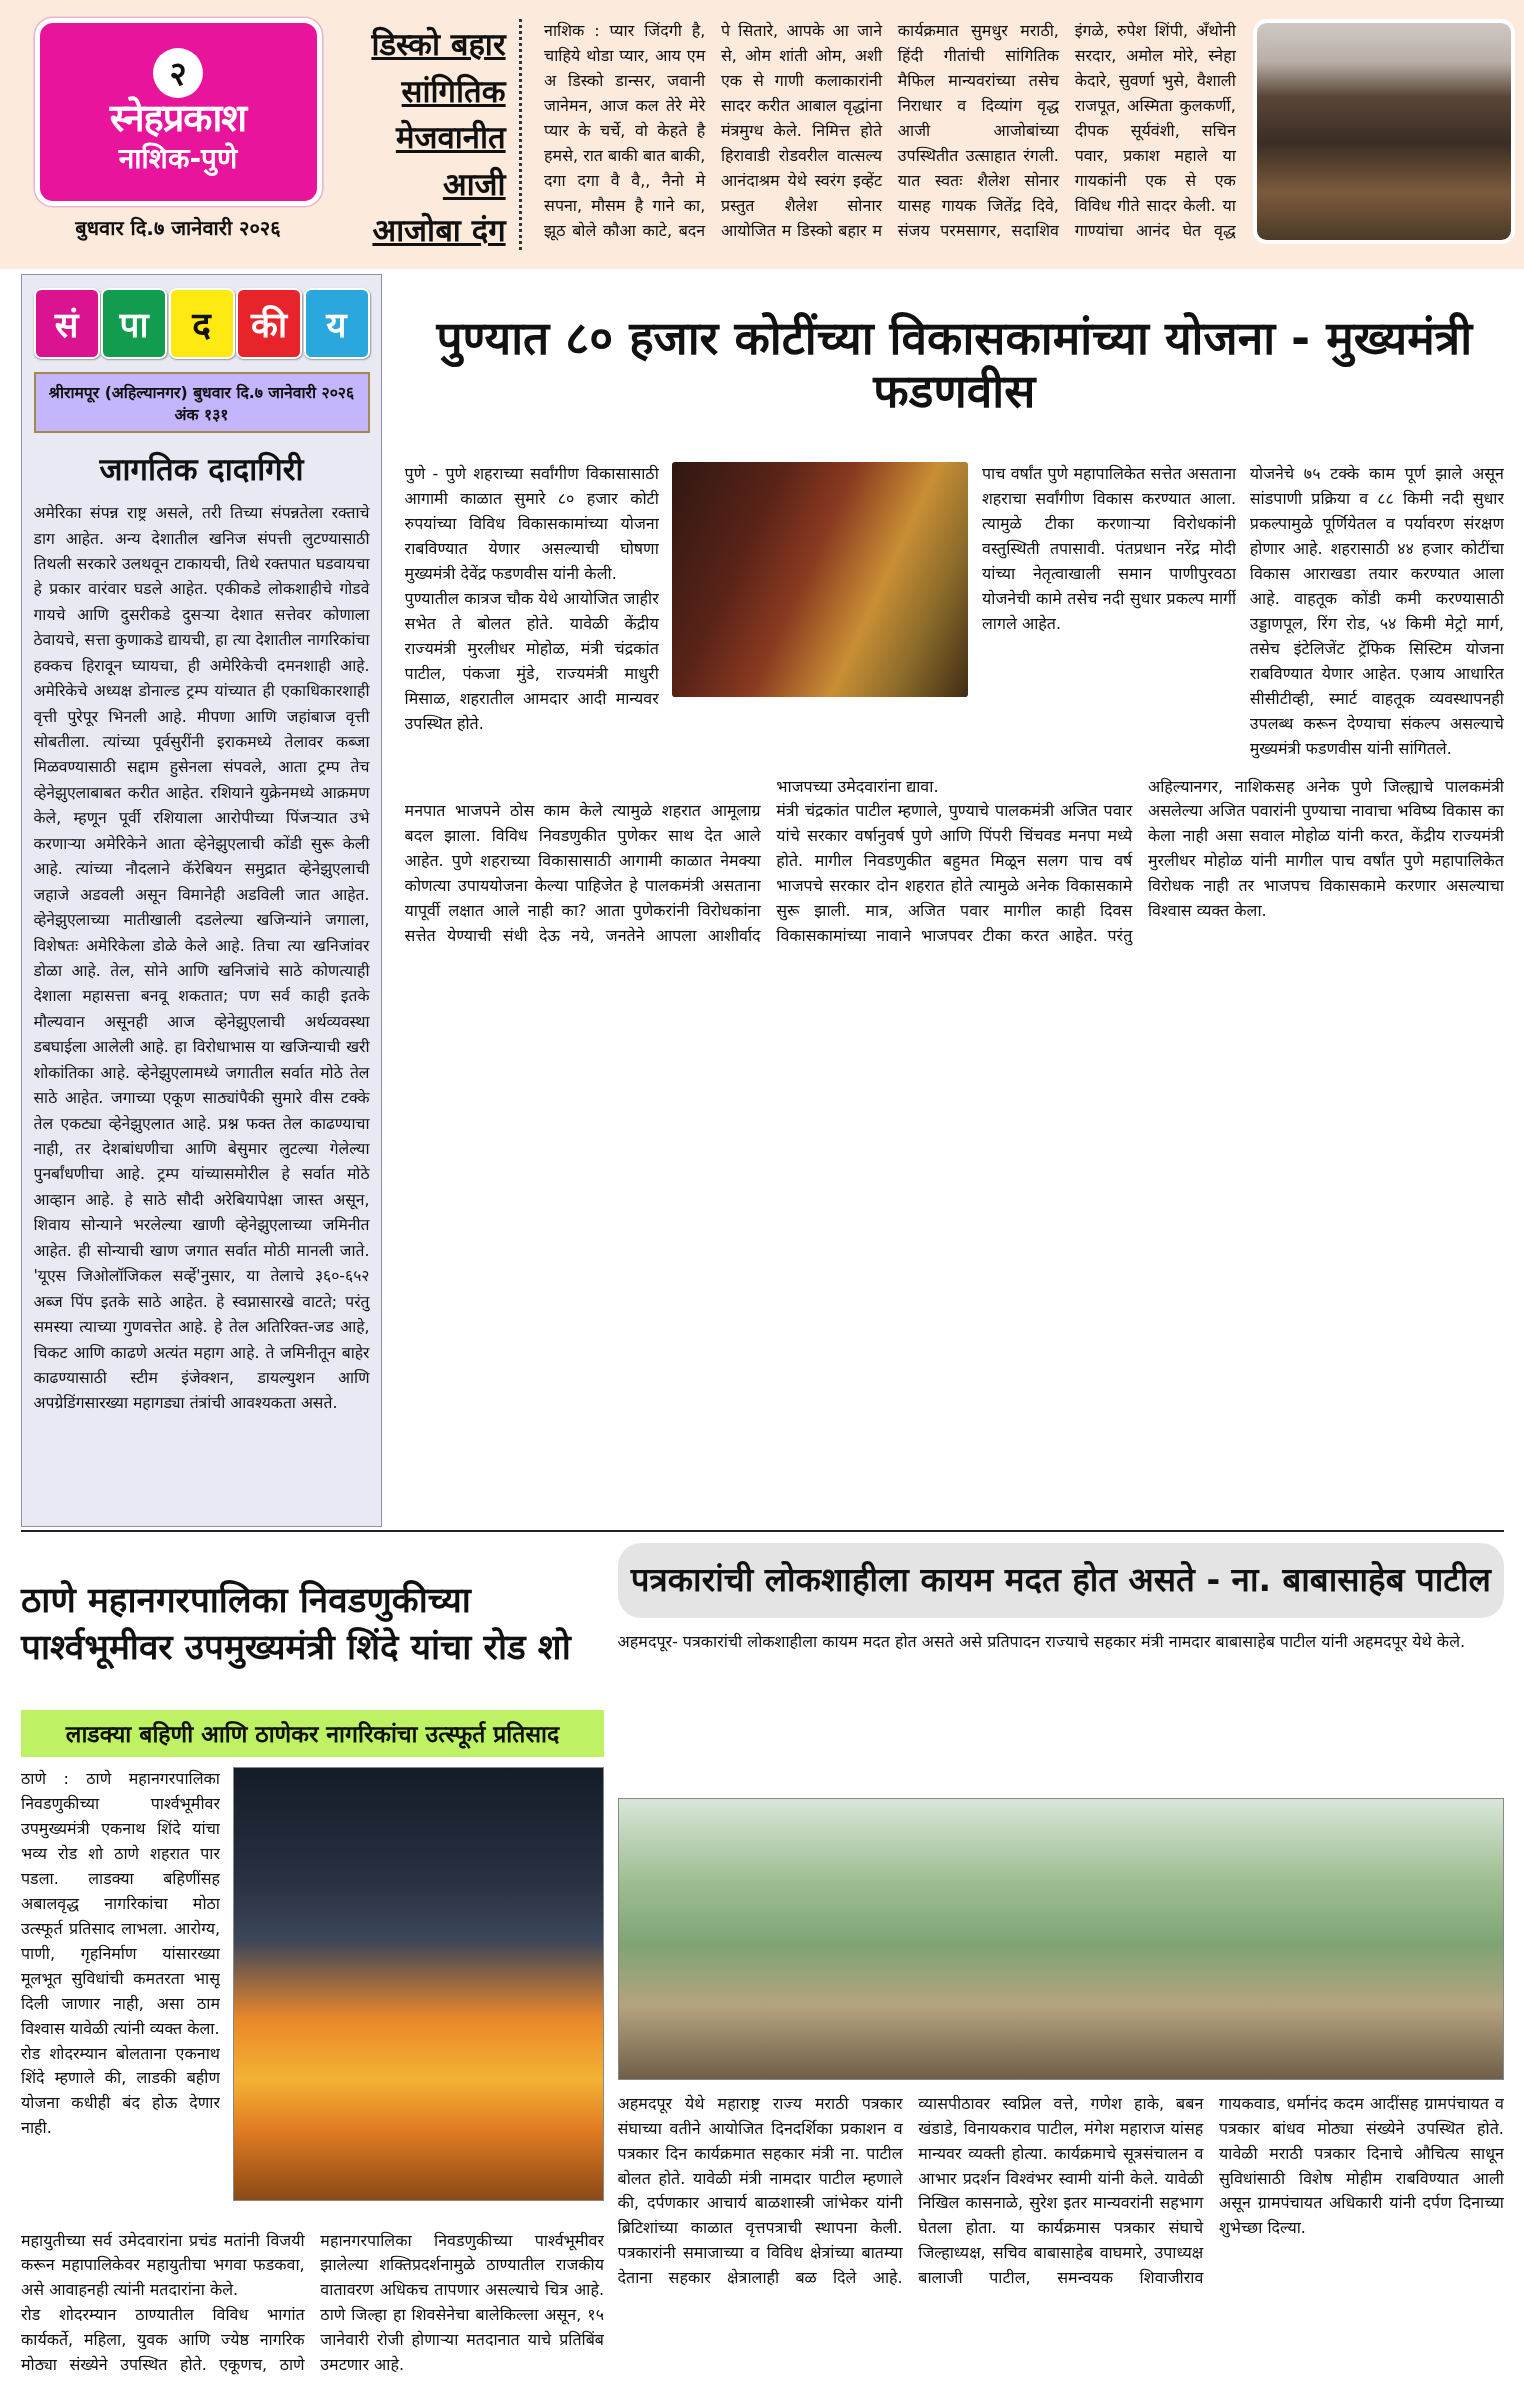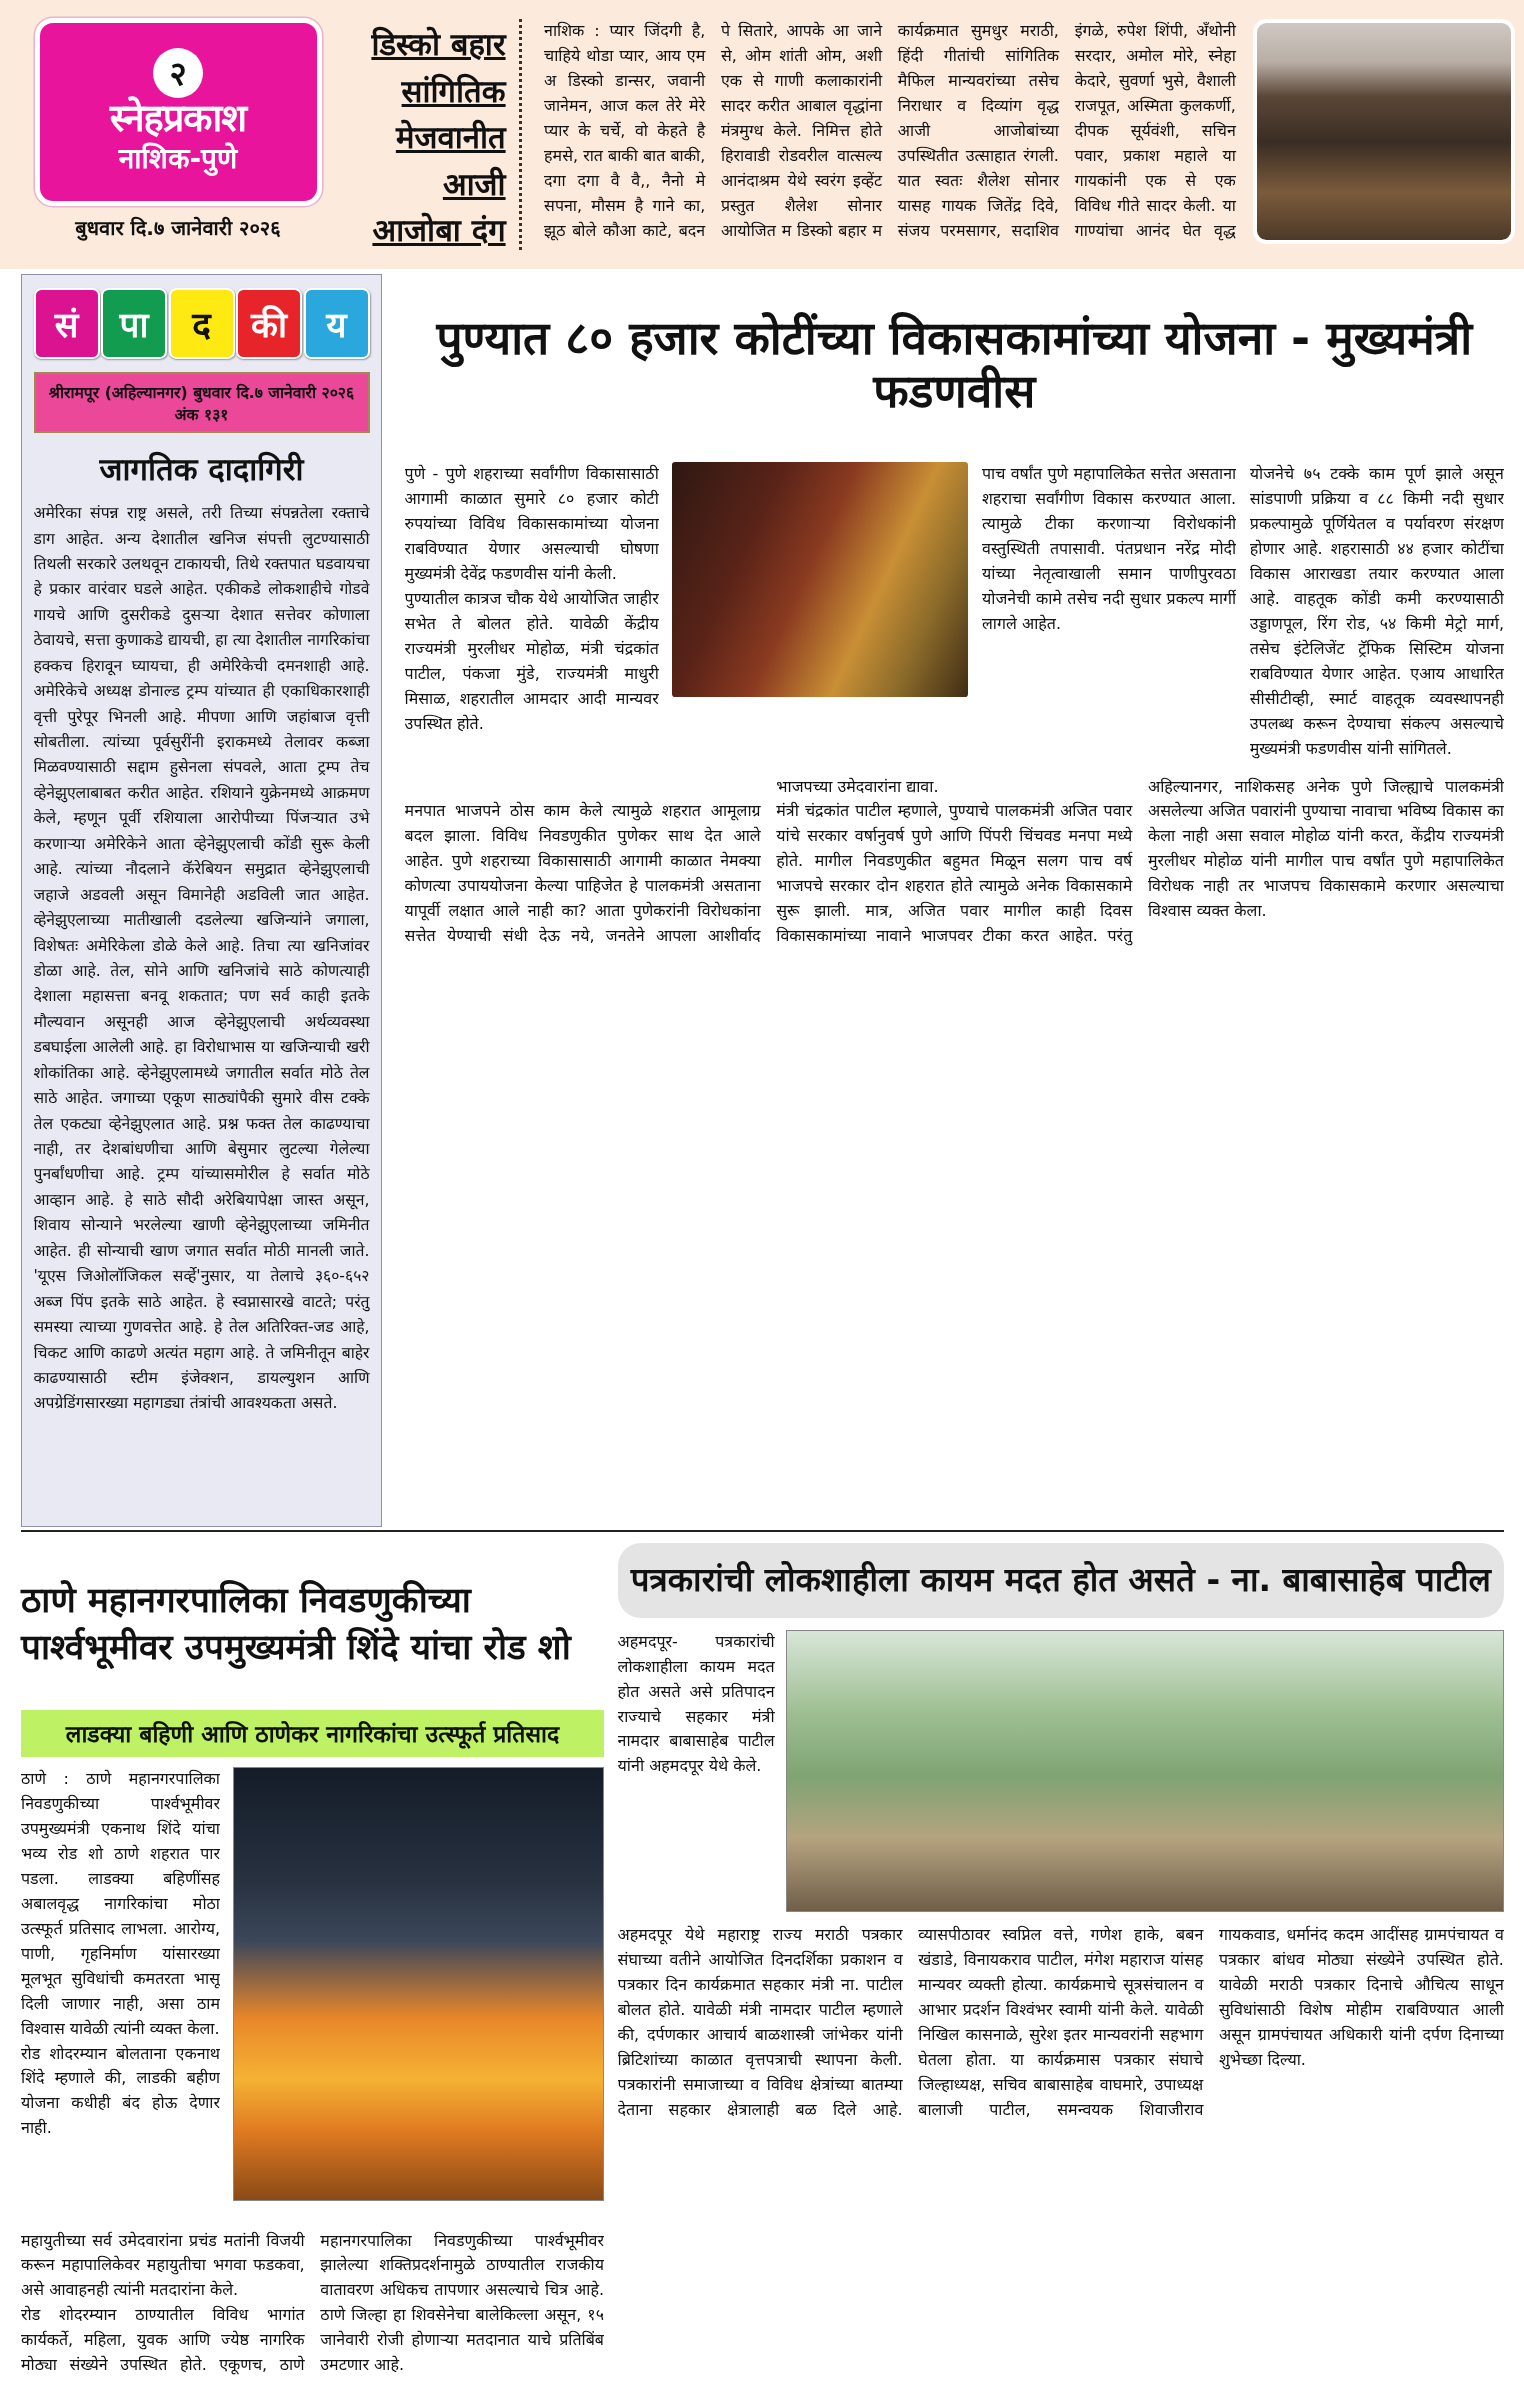--- a/index.html
+++ b/index.html
@@ -26,21 +26,21 @@
   .body-text{font-size:16px;line-height:1.56;text-align:justify;white-space:pre-line;overflow:hidden;}
   .cols2{column-count:2;column-gap:15.7px;}
   .cols3{column-count:3;column-gap:15.7px;}
   
   .row1{display:flex;gap:12.6px;padding:5.2px 21px 0 21px;}
   .editorial{flex:0 0 361px;background:#e9e9f3;border:1.6px solid #8f8fae;box-sizing:border-box;
         padding:12.6px 11.5px;height:1253px;overflow:hidden;}
   .tiles{display:flex;justify-content:space-between;margin-bottom:13.6px;}
   .tile{width:62px;height:67px;border-radius:7.3px;border:2.1px solid #fff;box-shadow:0.5px 1px 1.6px #999;
         display:flex;align-items:center;justify-content:center;font-size:35px;font-weight:bold;}
-  .ed-strip{background:#ec4899;border:2.1px solid #a08a50;text-align:center;font-size:15.7px;font-weight:bold;
+  .ed-strip{background:#c4b5fd;border:2.1px solid #a08a50;text-align:center;font-size:15.7px;font-weight:bold;
         padding:6.3px 2.1px;margin-bottom:13.6px;}
   .ed-title{font-size:31px;font-weight:bold;text-align:center;margin-bottom:11.5px;}
   .ed-body{font-size:15.7px;line-height:1.62;}
   .rightstack{flex:1 1 auto;margin-left:10px;}
   .main-headline{font-size:46px;font-weight:bold;text-align:center;line-height:1.15;padding:7.3px 0 13.6px 0;}
   .ms-grid{display:flex;gap:13.6px;}
   .ms-col{flex:1 1 0;}
   .ms-photo{flex:0 0 296px;height:235px;border-radius:3.1px;
         background:linear-gradient(115deg,#2e1812 0%,#5a2318 28%,#8a3a20 46%,#c98f35 66%,#8a6a2a 82%,#3f2c14 100%);}
   .ms-cont{margin-top:12.6px;height:220px;}
@@ -51,21 +51,21 @@
   .th-sub{background:#bef264;font-size:23px;font-weight:bold;text-align:center;padding:7.3px 3.1px;margin-bottom:10.5px;}
   .th-grid{display:flex;gap:12.6px;}
   .th-left{flex:0 0 199px;height:450px;}
   .th-photoblock{flex:1 1 auto;}
   .th-photo{height:434px;border:1px solid #888;box-sizing:border-box;
         background:linear-gradient(180deg,#141c28 0%,#273140 26%,#3c475a 40%,#e8872a 58%,#f4b233 72%,#e07a22 84%,#8a4a16 100%);}
   .th-cont{margin-top:11.5px;height:225px;}
   .patil{flex:1 1 auto;}
   .pa-headbox{background:#e4e4e4;font-size:33px;font-weight:bold;text-align:center;line-height:1.4;
         padding:14.6px 5.2px;margin-bottom:11.5px;border-radius:23px;}
-  .pa-grid{display:flex;gap:11.5px;}
+  .pa-grid{display:flex;gap:11.5px;flex-direction:column;}
   .pa-left{flex:0 0 157px;height:282px;}
   .pa-photo{flex:1 1 auto;height:282px;border:1px solid #888;box-sizing:border-box;
         background:linear-gradient(180deg,#d8e6d8 0%,#9dbd90 30%,#7fa474 52%,#b5a37f 74%,#6f5f49 100%);}
   .pa-cont{margin-top:11.5px;height:356px;}
 </style>
 </head>
 <body>
 
 <div class="page">
 

